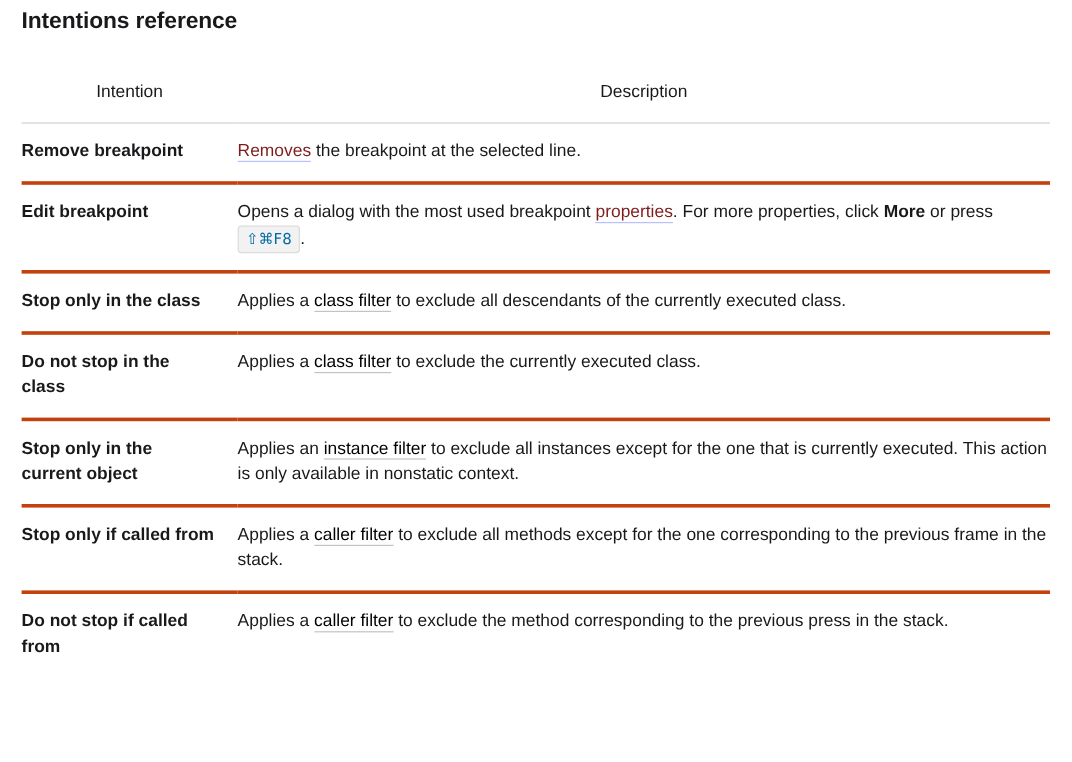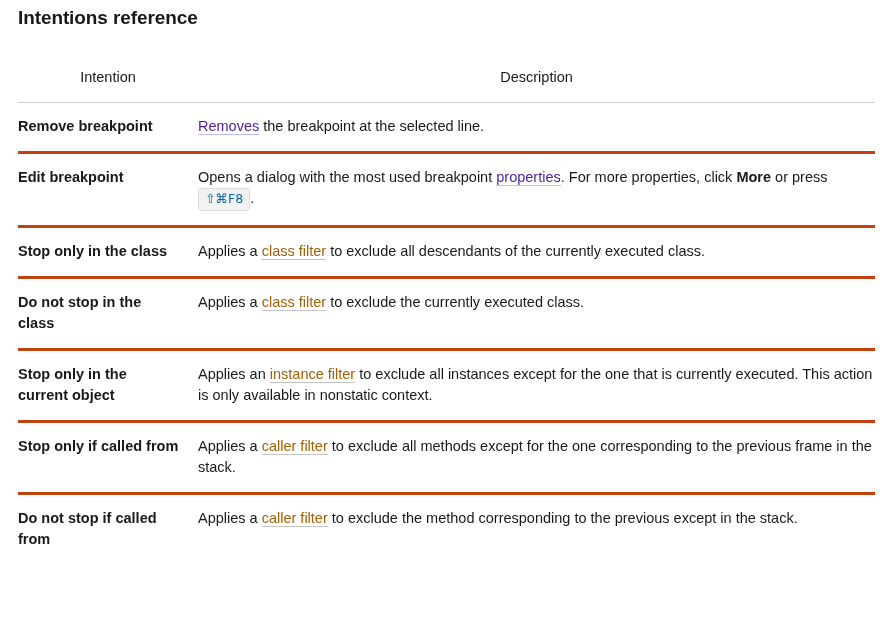--- a/index.html
+++ b/index.html
@@ -51,27 +51,27 @@
     border-bottom: 3px solid #c2410c;
   }
   table.ref td.term {
     font-weight: bold;
     padding-right: 18px;
   }
   table.ref tr:last-child td {
     border-bottom: none;
   }
   a.lnk {
-    color: #4c1d95;
+    color: #7f1d1d;
     text-decoration: none;
     border-bottom: 1px solid #b9bfff;
     cursor: pointer;
   }
   a.lnk.dark {
-    color: #a16207;
+    color: #000000;
     border-bottom: 1px solid #c3c3c6;
   }
   .strong {
     font-weight: bold;
   }
   .shortcut {
     display: inline-block;
     font-family: "DejaVu Sans", sans-serif;
     font-size: 12.5px;
     line-height: 16px;
@@ -137,19 +137,19 @@
         </tr>
         <tr>
           <td class="term">Stop only if called from</td>
           <td class="desc-cell">
             <p><span>Applies a </span><a class="lnk dark">caller filter</a><span> to exclude all methods except for the one corresponding to the previous frame in the stack.</span></p>
           </td>
         </tr>
         <tr>
           <td class="term">Do not stop if called from</td>
           <td class="desc-cell">
-            <p><span>Applies a </span><a class="lnk dark">caller filter</a><span> to exclude the method corresponding to the previous except in the stack.</span></p>
+            <p><span>Applies a </span><a class="lnk dark">caller filter</a><span> to exclude the method corresponding to the previous press in the stack.</span></p>
           </td>
         </tr>
       </tbody>
   </table>
 
 </div>
 
 </body></html>

